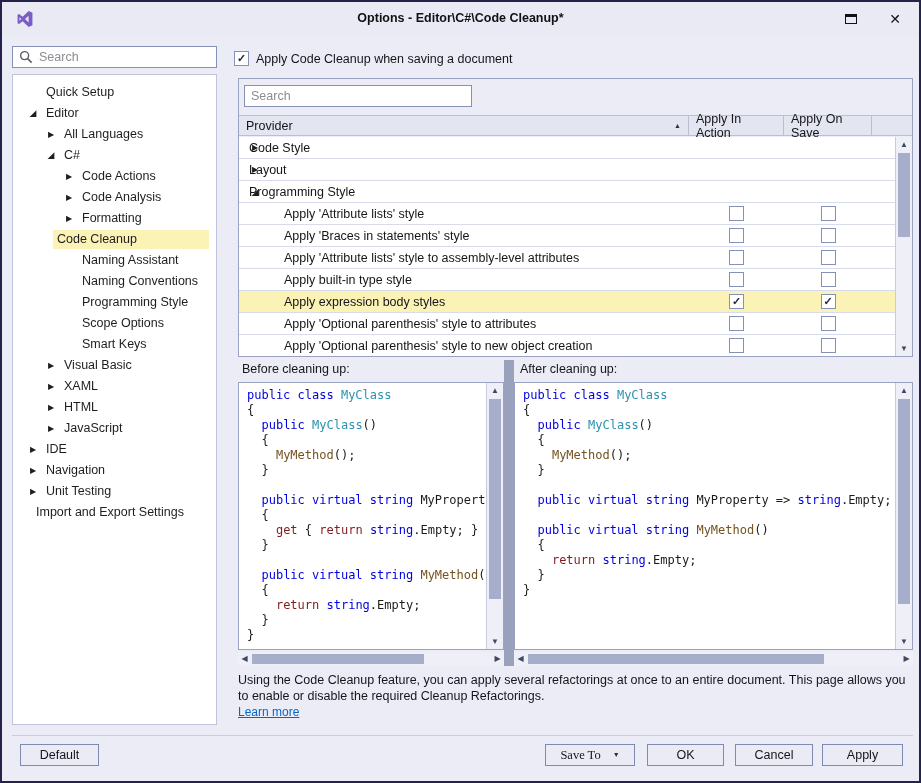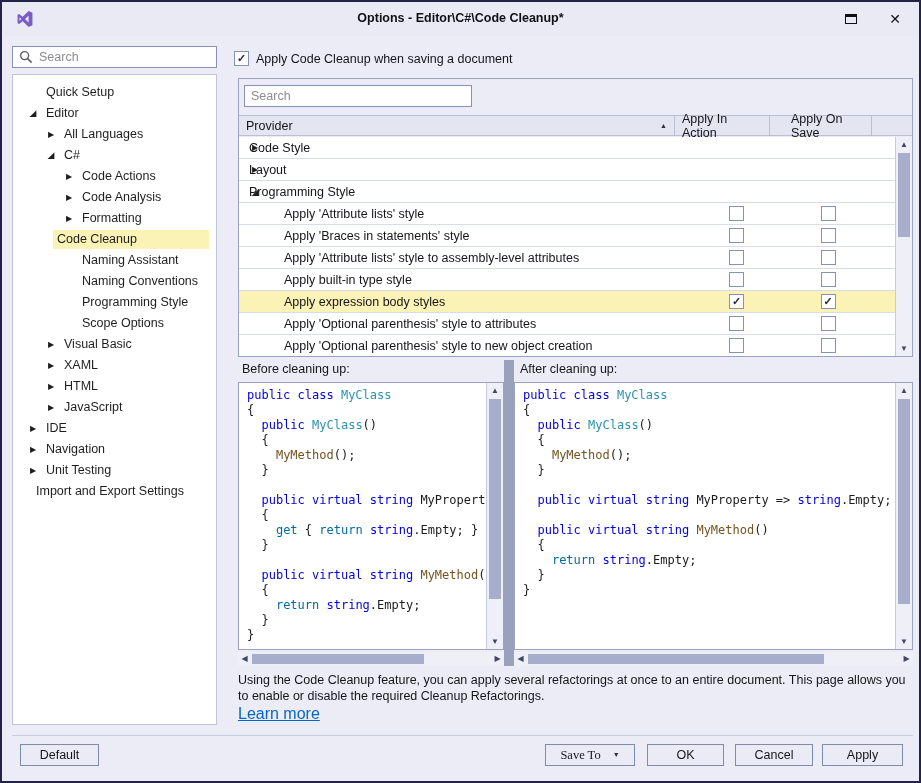--- a/index.html
+++ b/index.html
@@ -32,21 +32,21 @@
   .main-check .lbl{ margin-left:7px; font-size:12.5px; color:#15151A; }
 
   
   .table-panel{ position:absolute; left:236px; top:76px; width:675px; height:279px; border:1px solid #9AA2C2; background:#EBECF5; }
   .tbl-search{ position:absolute; left:5px; top:6px; width:228px; height:22px; background:#fff; border:1px solid #8591B5; }
   .tbl-search input{ width:100%; height:100%; border:none; outline:none; font-size:12.5px; font-family:"Liberation Sans",sans-serif; padding:0 6px; color:#1E1E1E; background:transparent; }
   .tbl-search input::placeholder{ color:#8C8C92; }
   .tbl-header{ position:absolute; left:0; top:36px; right:0; height:21px; background:#E3E5F1; border-top:1px solid #B9BFD4; border-bottom:1px solid #B9BFD4; display:flex; font-size:12.5px; color:#15151A; }
   .hcell{ display:flex; align-items:center; padding:0 7px; border-right:1px solid #B9BFD4; height:100%; }
   .hcell.provider{ flex:1; justify-content:space-between; }
-  .hcell.a{ width:95px; } .hcell.b{ width:88px;margin-left:14px; } .hcell.spare{ width:40px; border-right:none; }
+  .hcell.a{ width:95px; } .hcell.b{ width:88px; } .hcell.spare{ width:40px; border-right:none; }
   .sort-arrow{ font-size:7px; color:#30303C; margin-left:6px; }
   .tbl-rows{ position:absolute; left:0; top:58px; right:17px; bottom:0; background:#fff; overflow:hidden; }
   .t-row{ height:22px; display:flex; align-items:center; border-bottom:1px solid #D8DCEA; background:#fff; font-size:12.5px; color:#15151A; position:relative; }
   .t-row.hl{ background:#FBF2B5; }
   .t-arrow{ position:absolute; left:10px; width:12px; text-align:center; font-size:8px; color:#1E1E1E; }
   .t-arrow.exp{ font-size:9px; }
   .t-label{ flex:1; white-space:nowrap; overflow:hidden; }
   .t-label.group{ padding-left:10px; } .t-label.item{ padding-left:45px; }
   .t-cell-a{ width:95px; display:flex; justify-content:center; }
   .t-cell-b{ width:88px; display:flex; justify-content:center; }
@@ -63,26 +63,26 @@
   .hscroll .thumb{ position:absolute; top:2px; bottom:2px; background:#A6AECB; }
 
   .tbl-vscroll{ top:58px; right:0; bottom:0; }
 
   
   .pane-label{ position:absolute; top:360px; font-size:12.5px; color:#15151A; }
   .divider{ position:absolute; left:502px; top:358px; width:10px; height:306px; background:#99A1BC; }
   .code-box{ position:absolute; top:380px; height:268px; background:#fff; border:1px solid #9AA2C2; overflow:hidden; }
   .code-inner{ position:absolute; left:0; top:0; right:15px; bottom:0; padding:5px 0 0 8px; overflow:hidden; }
   .code-line{ font-family:"DejaVu Sans Mono", monospace; font-size:12px; line-height:15px; white-space:pre; color:#1B1B1B; }
-  .tok-k{ color:#0000E0;margin-top:32px; } .tok-t{ color:#2B91AF; } .tok-m{ color:#74531F; } .tok-c{ color:#0369a1; } .tok-p{ color:#1B1B1B; }
+  .tok-k{ color:#0000E0;margin-top:32px; } .tok-t{ color:#2B91AF; } .tok-m{ color:#74531F; } .tok-c{ color:#7f1d1d; } .tok-p{ color:#1B1B1B; }
   .code-vscroll{ top:0; right:0; bottom:0; }
 
   
   .desc{ position:absolute; left:236px; top:670px; width:676px; font-size:12.5px; color:#15151A; line-height:16px; }
-  .learn-more{ position:absolute; left:236px; top:703px; font-size:16px; color:#0666C8; text-decoration:underline; cursor:pointer; }
+  .learn-more{ position:absolute; left:236px; top:703px; font-size:12px; color:#0666C8; text-decoration:underline; cursor:pointer; }
 
   
   .footer-sep{ position:absolute; left:10px; top:733px; width:901px; height:1px; background:#C9CDE0; }
   .btn{ position:absolute; top:742px; height:22px; background:#EAEBF4; border:1px solid #7E8AB0; font-size:12.5px; color:#15151A; display:flex; align-items:center; justify-content:center; cursor:default; }
   .btn .dd{ font-size:7px; margin-left:12px; color:#30303C; }
   .btn-default{ left:18px; width:79px; }
   .btn-saveto{ left:543px; width:90px;font-family:Liberation Serif, serif; }
   .btn-ok{ left:645px; width:77px; }
   .btn-cancel{ left:733px; width:78px; }
   .btn-apply{ left:820px; width:81px; }
@@ -150,20 +150,24 @@
         <span class="tree-arrow" style="left: 50px;"></span>
         <span class="tree-label">Naming Conventions</span>
       </div>
       <div class="tree-row" style="padding-left: 65px;">
         <span class="tree-arrow" style="left: 50px;"></span>
         <span class="tree-label">Programming Style</span>
       </div>
       <div class="tree-row" style="padding-left: 65px;">
         <span class="tree-arrow" style="left: 50px;"></span>
         <span class="tree-label">Scope Options</span>
+      </div>
+      <div class="tree-row" style="padding-left: 65px;">
+        <span class="tree-arrow" style="left: 50px;"></span>
+        <span class="tree-label">Smart Keys</span>
       </div>
       <div class="tree-row" style="padding-left: 47px;">
         <span class="tree-arrow" style="left: 32px;">▶</span>
         <span class="tree-label">Visual Basic</span>
       </div>
       <div class="tree-row" style="padding-left: 47px;">
         <span class="tree-arrow" style="left: 32px;">▶</span>
         <span class="tree-label">XAML</span>
       </div>
       <div class="tree-row" style="padding-left: 47px;">

